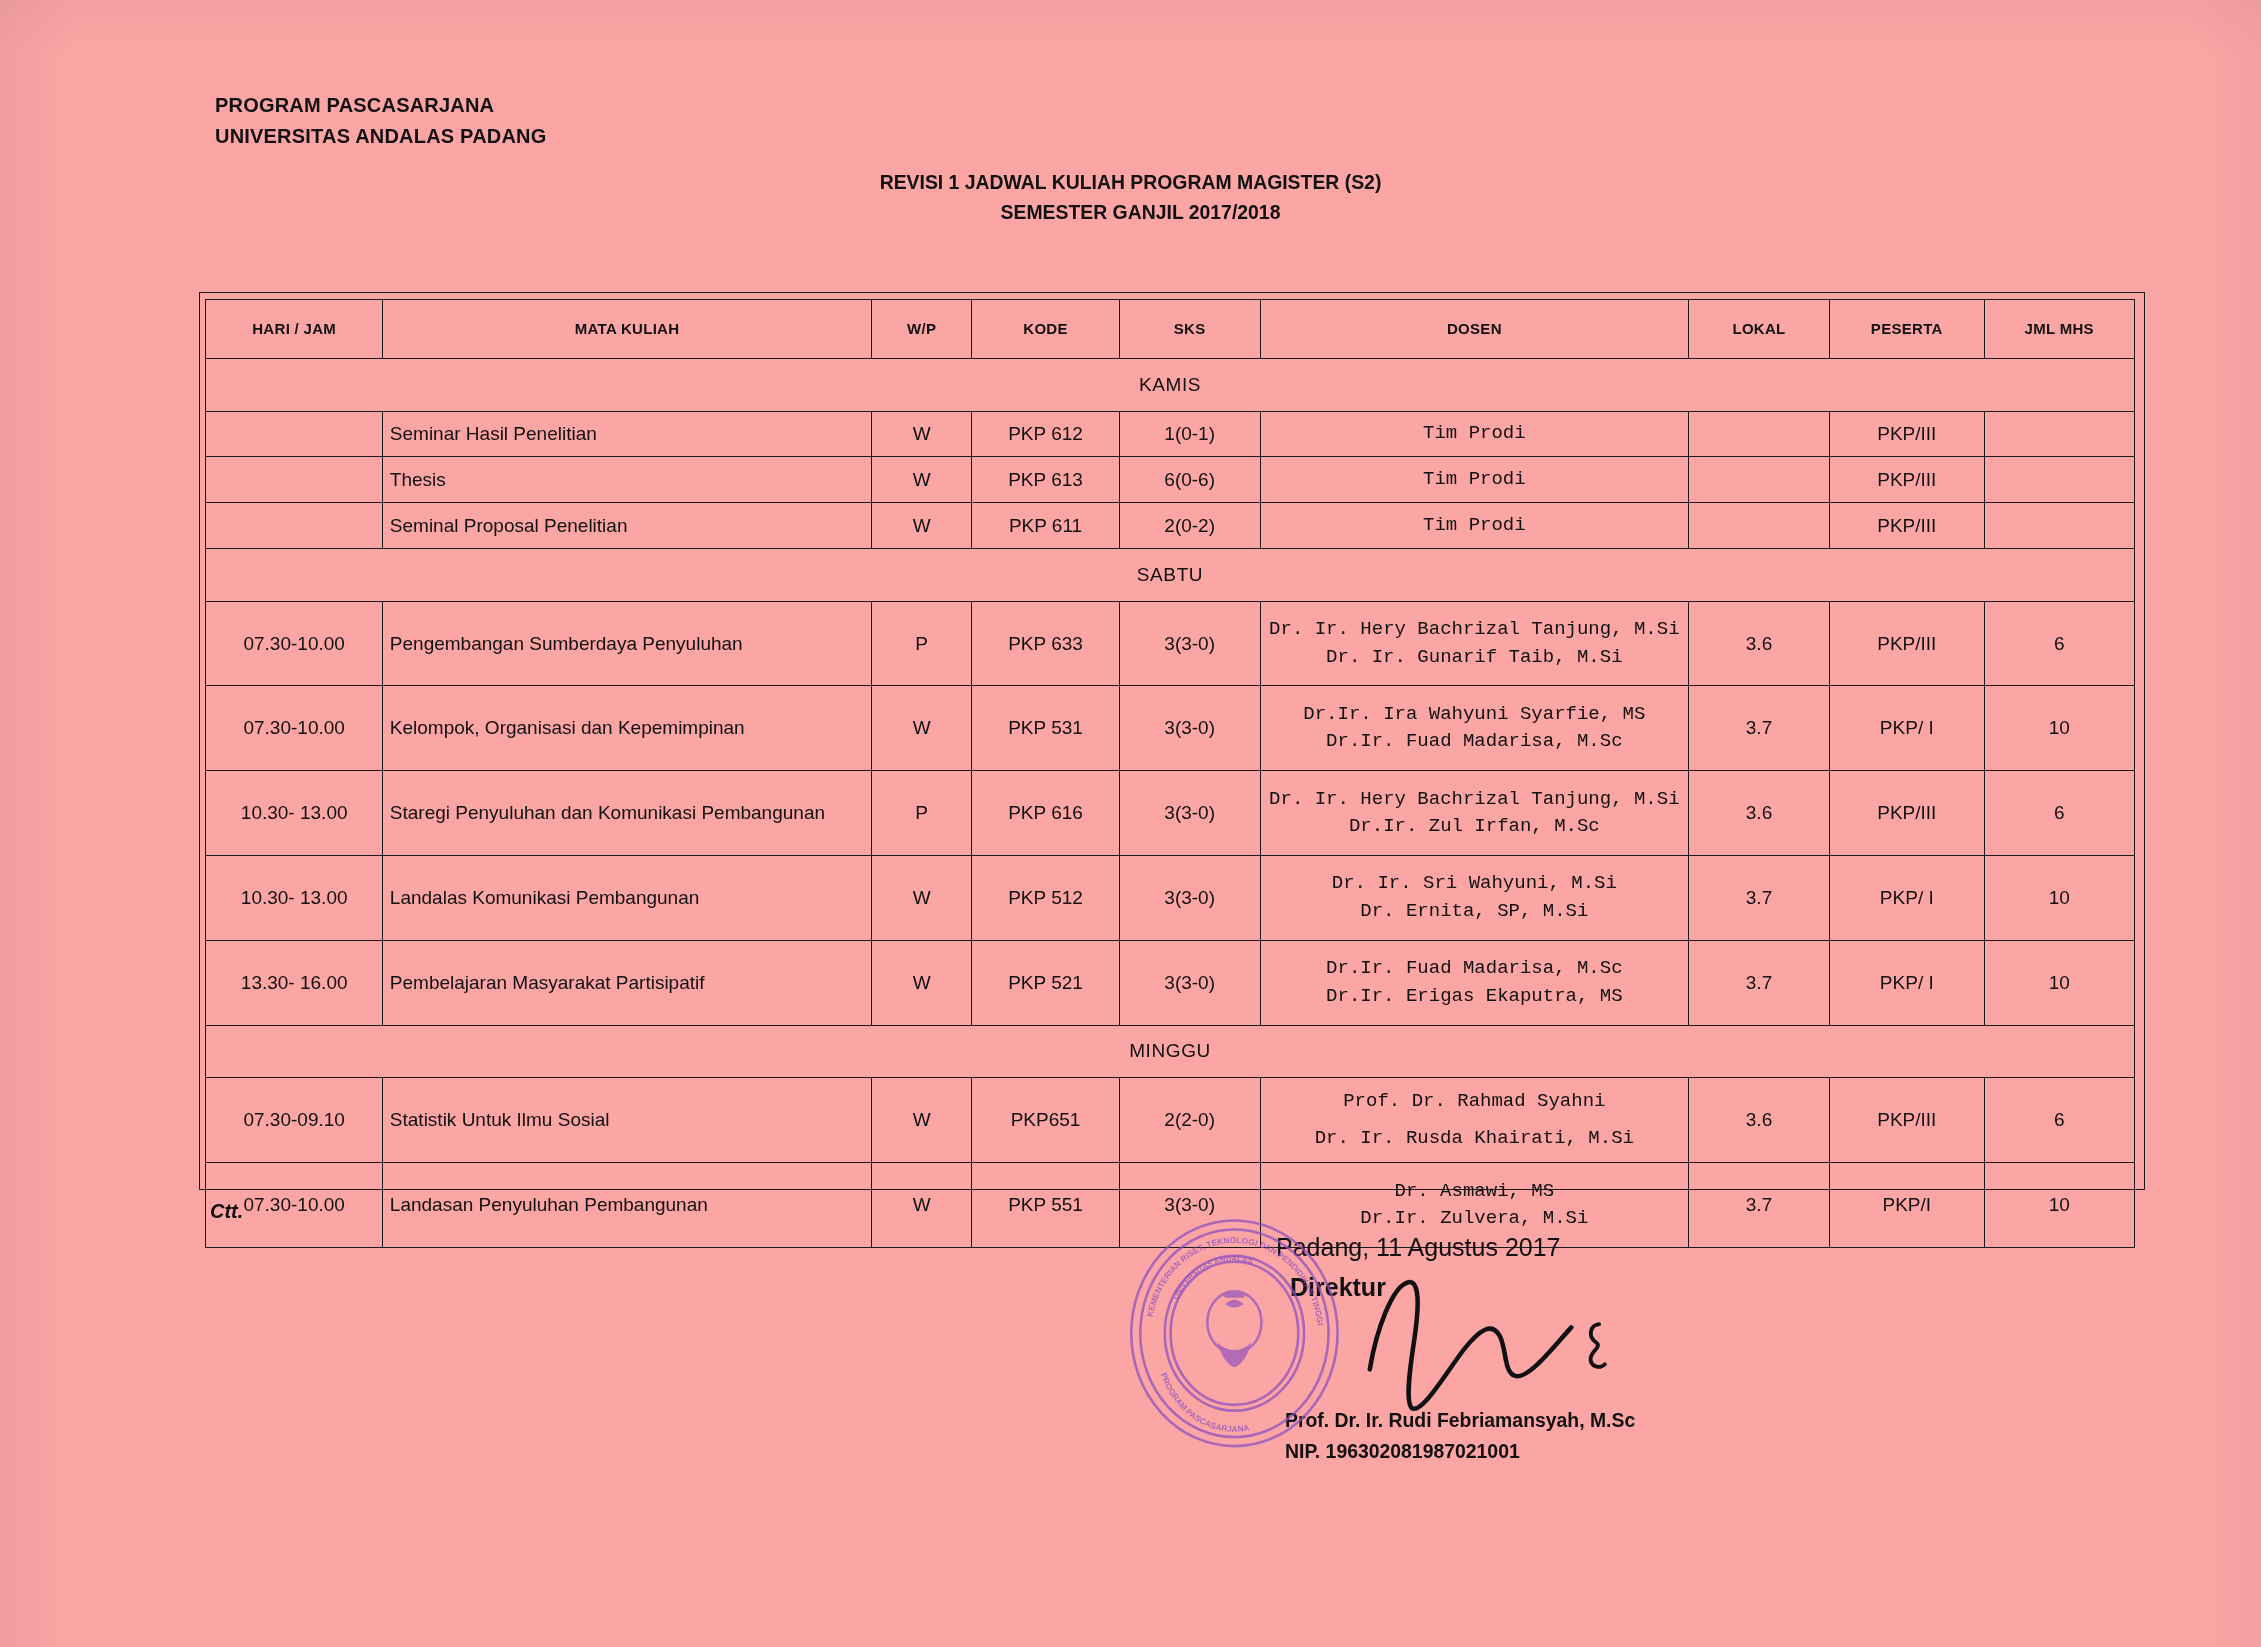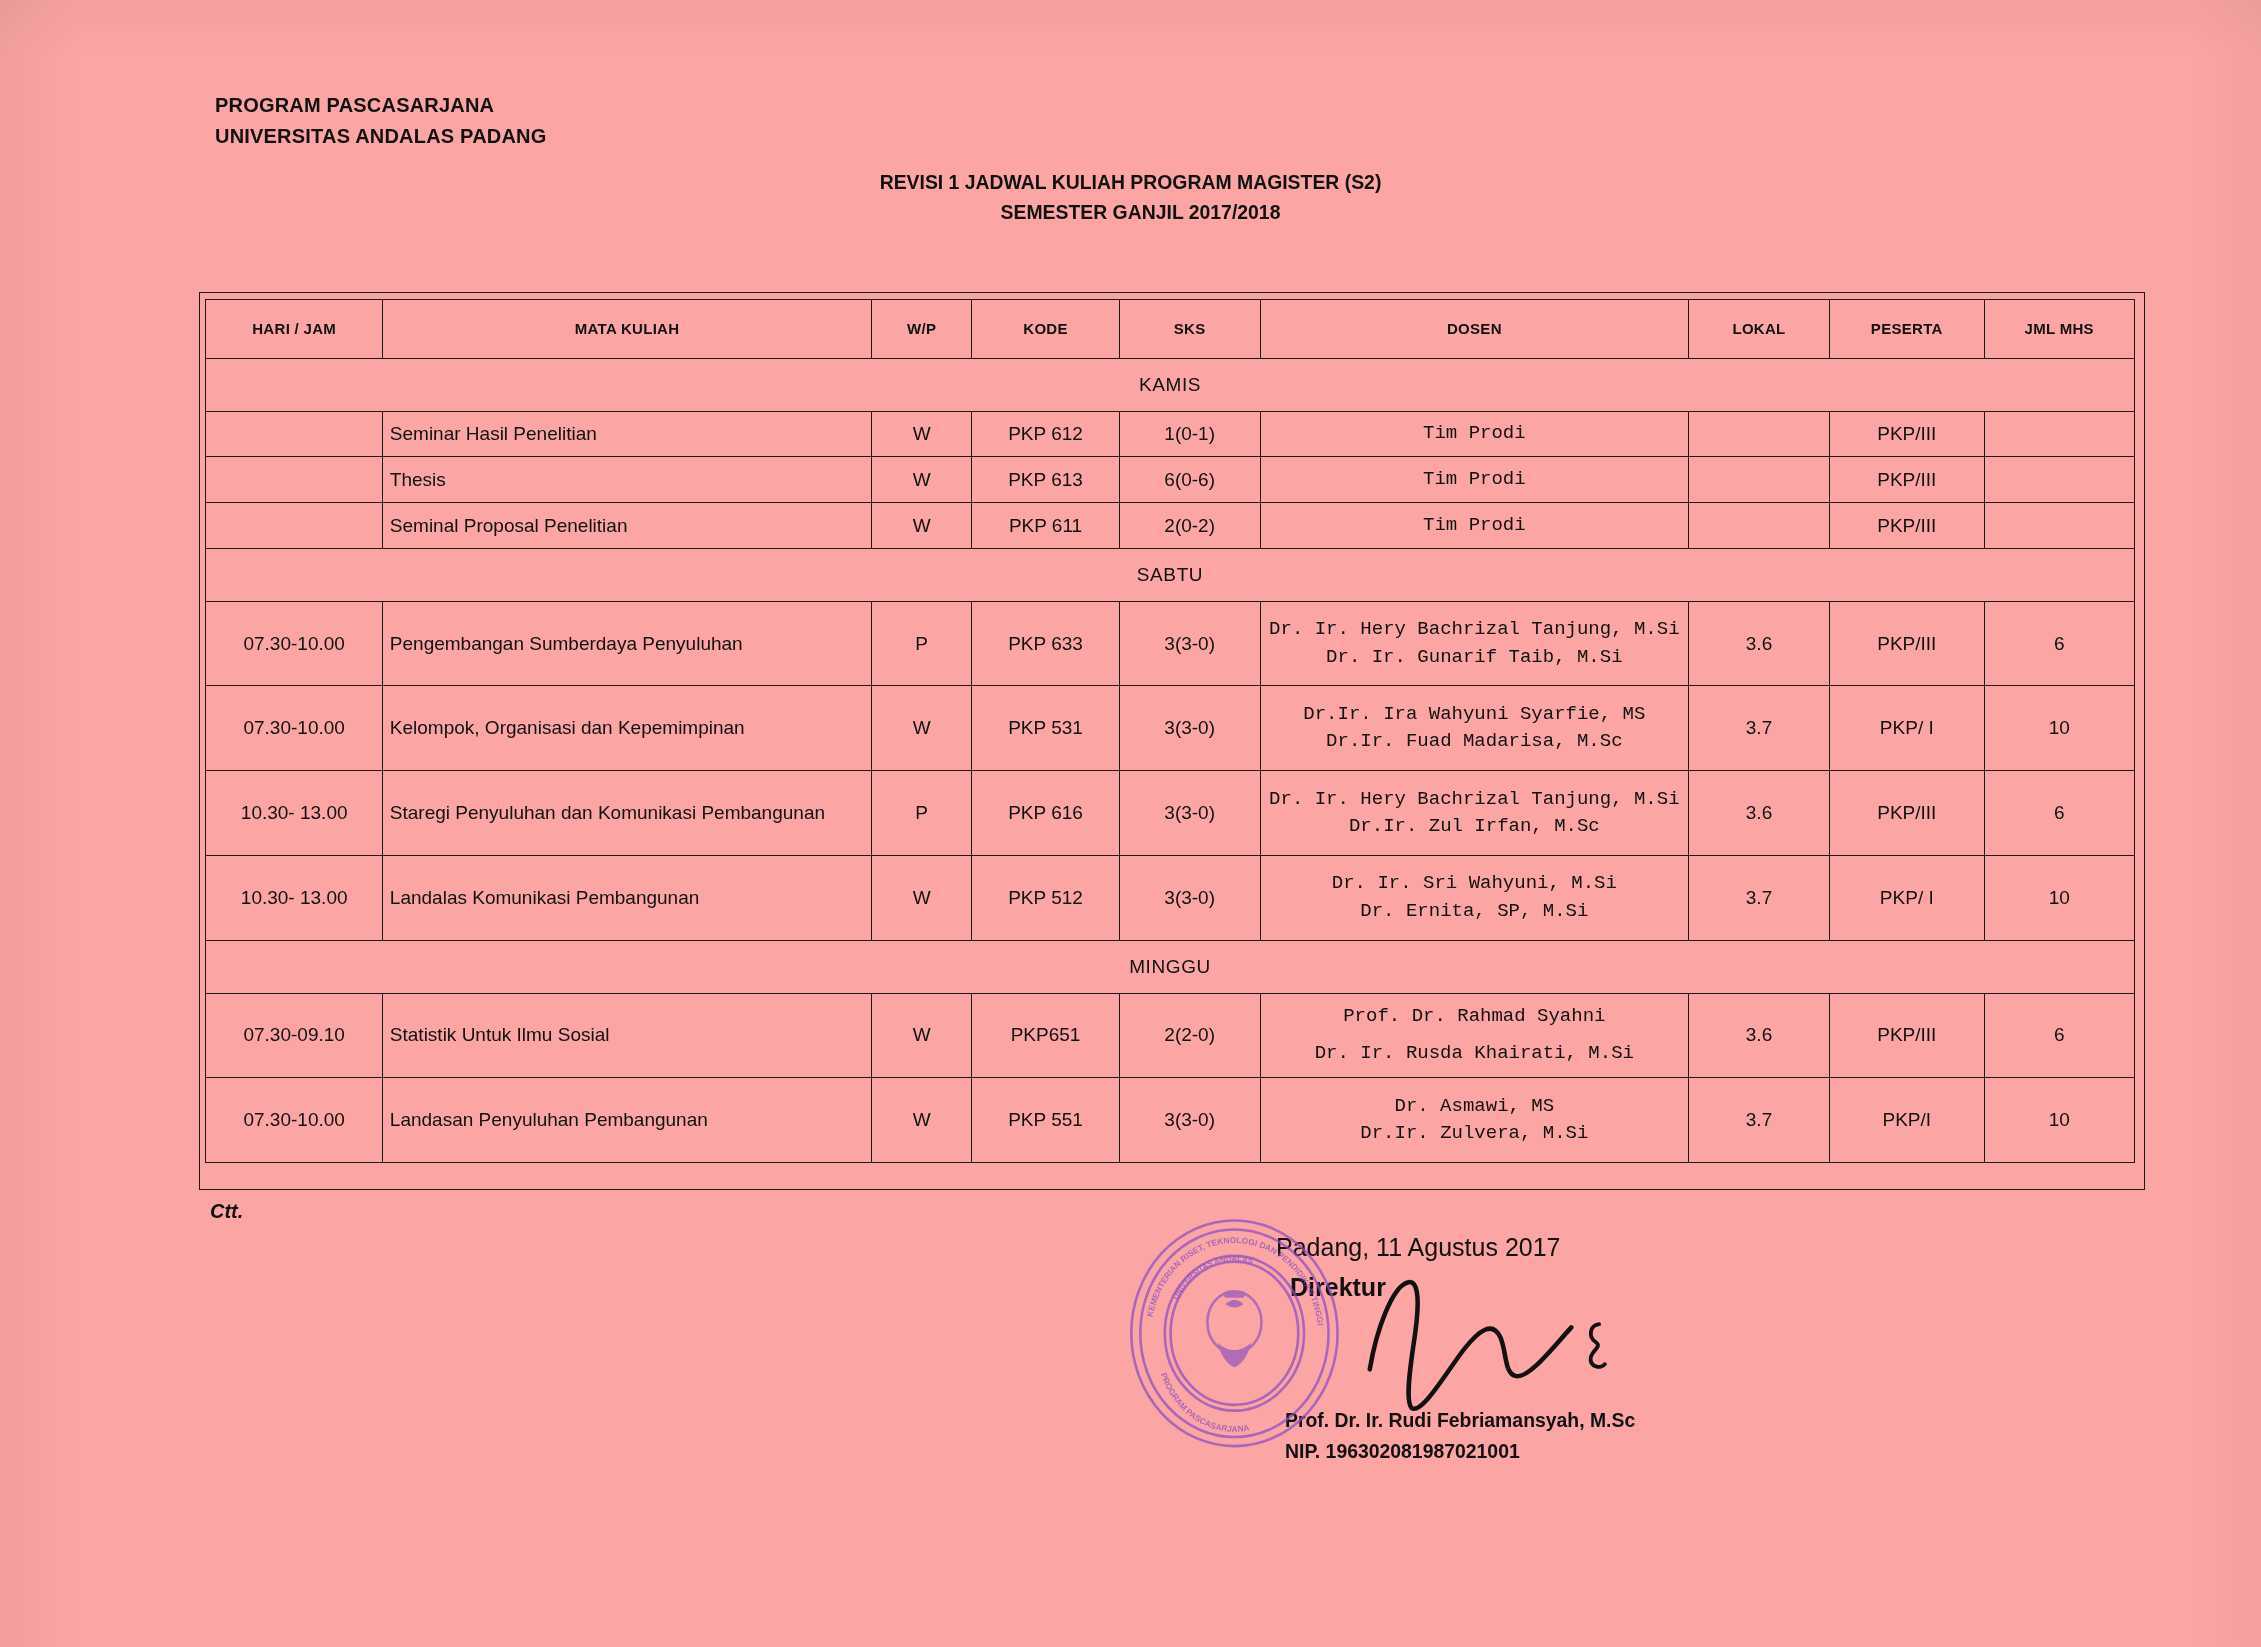--- a/index.html
+++ b/index.html
@@ -312,20 +312,34 @@
         </tr>
         <tr class="tall-row">
           <td class="c-time">10.30- 13.00</td>
           <td class="c-mk">Landalas Komunikasi Pembangunan</td>
           <td class="c-wp">W</td>
           <td class="c-kode">PKP 512</td>
           <td class="c-sks">3(3-0)</td>
           <td class="c-dosen">
             <span class="dosen-two">Dr. Ir. Sri Wahyuni, M.Si</span>
             <span class="dosen-two">Dr. Ernita, SP, M.Si</span>
+          </td>
+          <td class="c-lokal">3.7</td>
+          <td class="c-pes">PKP/ I</td>
+          <td class="c-jml">10</td>
+        </tr>
+        <tr class="tall-row">
+          <td class="c-time">13.30- 16.00</td>
+          <td class="c-mk">Pembelajaran Masyarakat Partisipatif</td>
+          <td class="c-wp">W</td>
+          <td class="c-kode">PKP 521</td>
+          <td class="c-sks">3(3-0)</td>
+          <td class="c-dosen">
+            <span class="dosen-two">Dr.Ir. Fuad Madarisa, M.Sc</span>
+            <span class="dosen-two">Dr.Ir. Erigas Ekaputra, MS</span>
           </td>
           <td class="c-lokal">3.7</td>
           <td class="c-pes">PKP/ I</td>
           <td class="c-jml">10</td>
         </tr>
 
         <tr class="dayrow">
           <td colspan="9">MINGGU</td>
         </tr>
         <tr class="tall-row">

